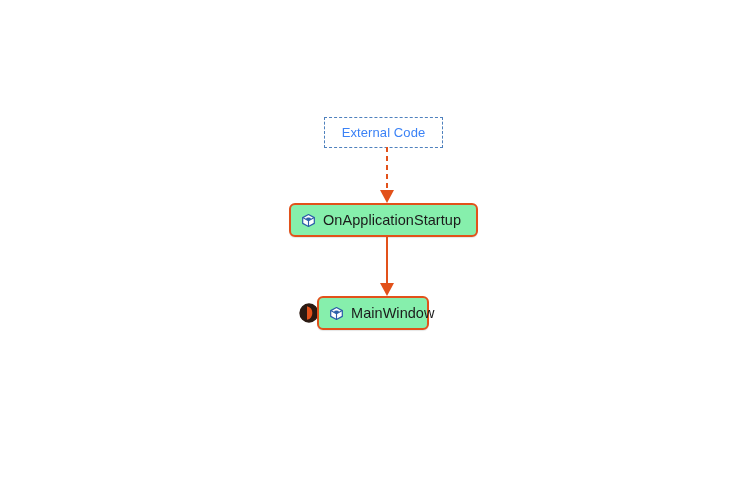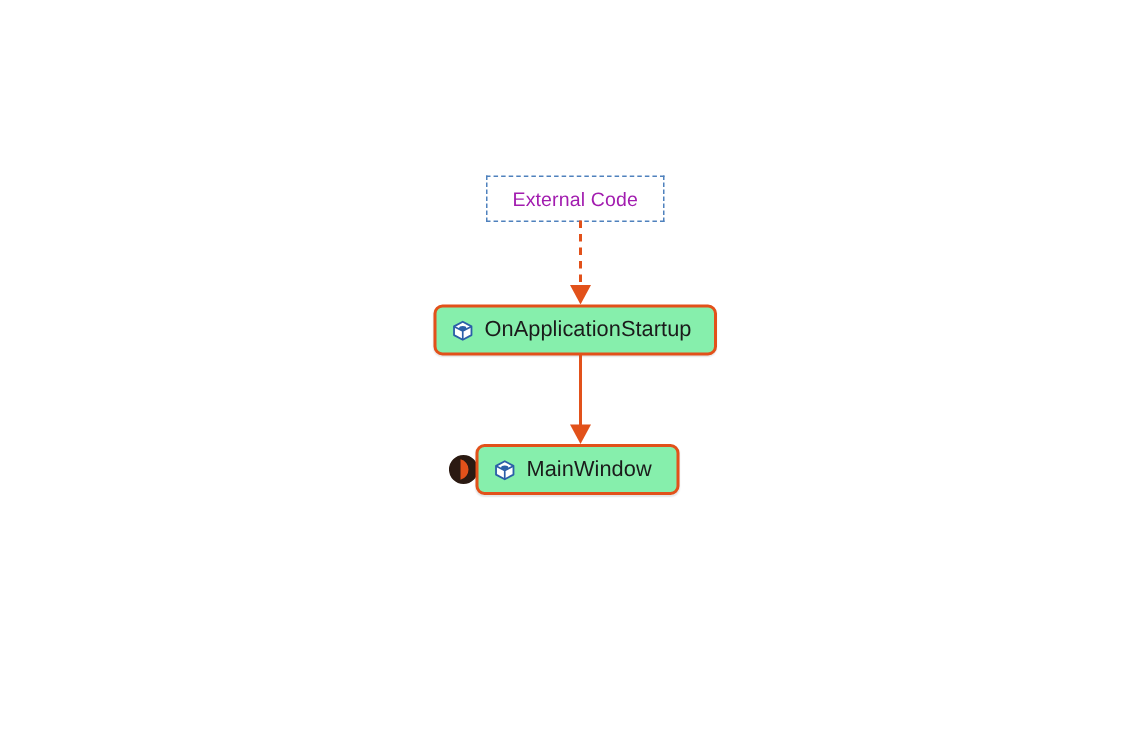--- a/index.html
+++ b/index.html
@@ -40,21 +40,21 @@
     left: 324px;
     top: 117px;
     width: 119px;
     height: 31px;
     border: 1px dashed #4f81bd;
     background: transparent;
     border-radius: 0;
     justify-content: center;
   }
   .node-external .node-label {
-    color: #a21caf;
+    color: #3b82f6;
     font-size: 13px;
     letter-spacing: 0.1px;
   }
 
   
   .node-method {
     border: 2px solid #e2511a;
     background: #86efac;
     border-radius: 6px;
     padding-left: 10px;
@@ -68,21 +68,21 @@
 
   #node-onapplicationstartup {
     left: 289px;
     top: 203px;
     width: 189px;
     height: 34px;
   }
   #node-mainwindow {
     left: 317px;
     top: 296px;
-    width: 136px;
+    width: 112px;
     height: 34px;
     text-align: right;
   }
 
   
   .cube-icon {
     width: 15px;
     height: 15px;
     flex: 0 0 15px;
     margin-right: 7px;

